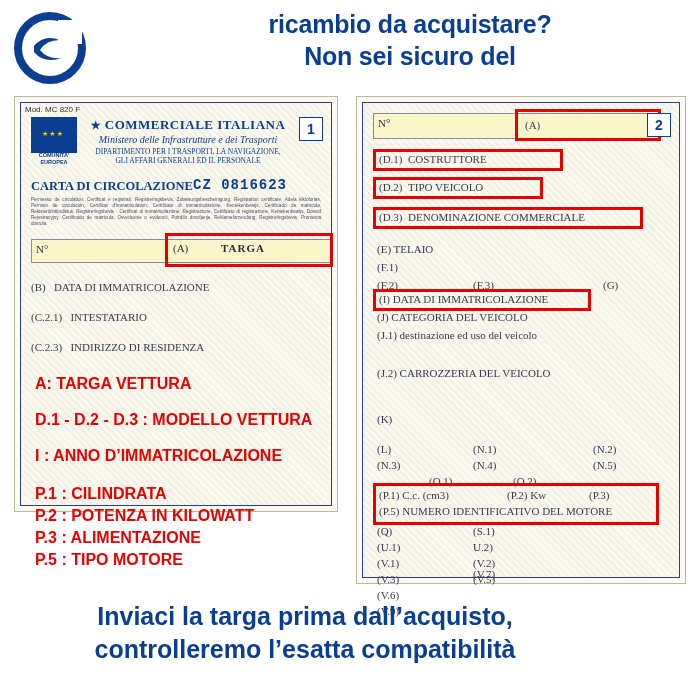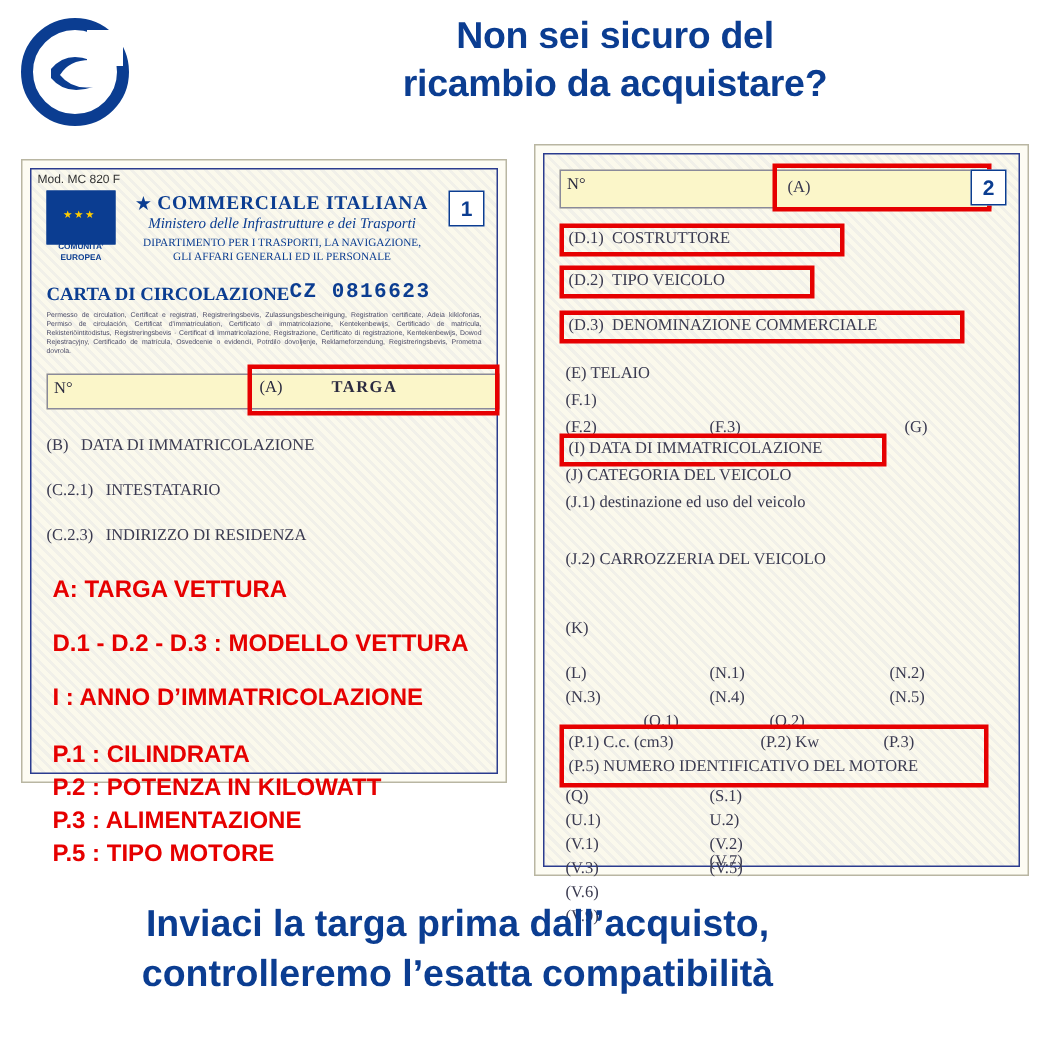--- a/index.html
+++ b/index.html
@@ -35,21 +35,21 @@
     font-size:25px;
     line-height:33px;
   }
   
   .doc{
     position:absolute;
     background:#fdfcf3;
     border:1px solid #b9b6a2;
     box-sizing:border-box;
   }
-  .doc-left{left:14px;top:106px;width:324px;height:416px;}
+  .doc-left{left:14px;top:96px;width:324px;height:416px;}
   .doc-right{left:356px;top:96px;width:330px;height:488px;}
   .doc-inner{
     position:absolute;left:5px;top:5px;right:5px;bottom:5px;
     border:1px solid #2b3c8f;
     background:
       repeating-linear-gradient(45deg, rgba(140,150,200,.09) 0 2px, rgba(255,255,255,0) 2px 5px),
       #fbf9ec;
     box-sizing:border-box;
   }
   .modlabel{
@@ -156,22 +156,22 @@
     <svg width="72" height="72" viewBox="0 0 72 72">
       <circle cx="36" cy="36" r="32" fill="none" stroke="#0b3d91" stroke-width="8"></circle>
       <path d="M52 12 L52 44 L30 44" fill="#ffffff"></path>
       <path d="M20 34 q10 -12 26 -6 q-14 0 -20 10 q8 10 22 8 q-18 6 -28 -6 z" fill="#0b3d91"></path>
       <rect x="44" y="8" width="24" height="24" fill="#ffffff"></rect>
       <path d="M44 10 h22 v22 h-22 z" fill="#ffffff"></path>
       <path d="M36 4 a32 32 0 0 1 0 64 a32 32 0 0 1 0 -64 z" fill="none"></path>
     </svg>
   </div>
   <div class="headline">
+    <div>ricambio da acquistare?</div>
     <div>Non sei sicuro del</div>
-    <div>ricambio da acquistare?</div>
   </div>
 </div>
 
 <div class="doc doc-left">
   <div class="doc-inner">
     <div class="modlabel" style="top:2px;left:4px;">Mod. MC 820 F</div>
 
     <div class="rep-row">
       <div class="eu-flag"></div>
       <div class="eu-stars">★★★<br></div>

